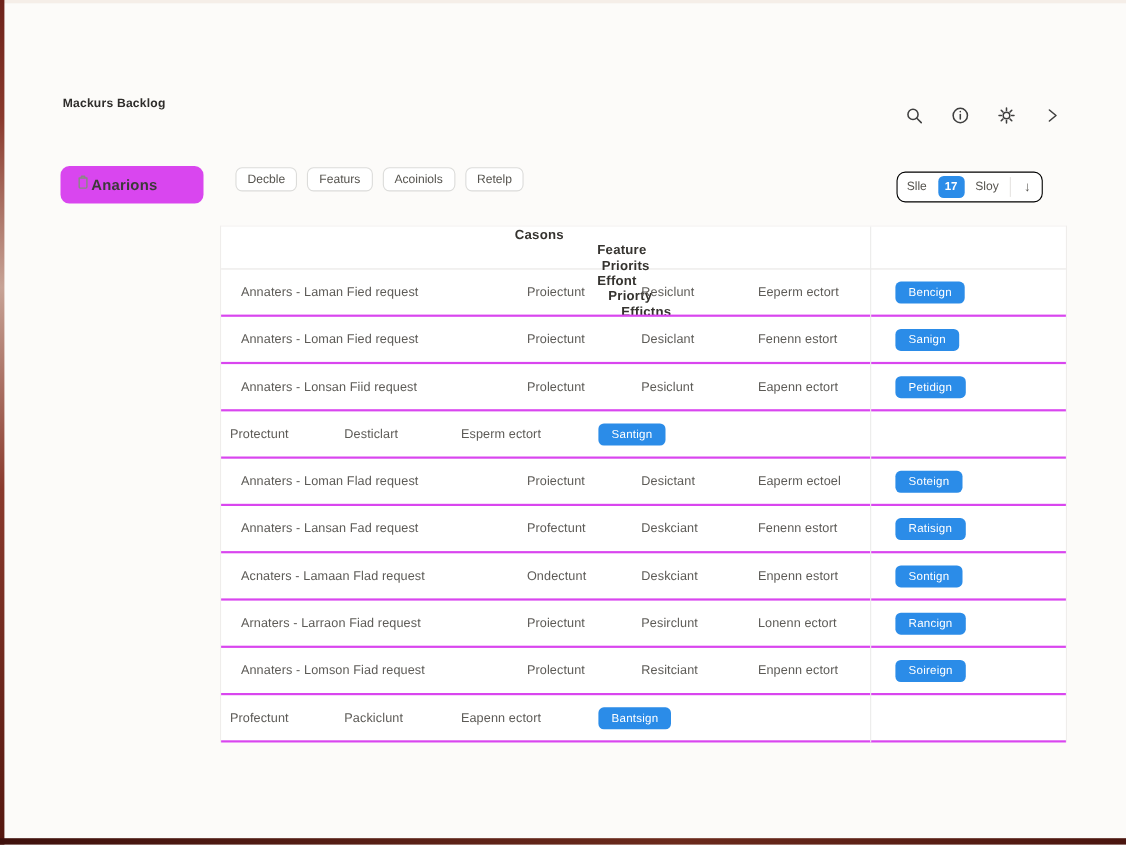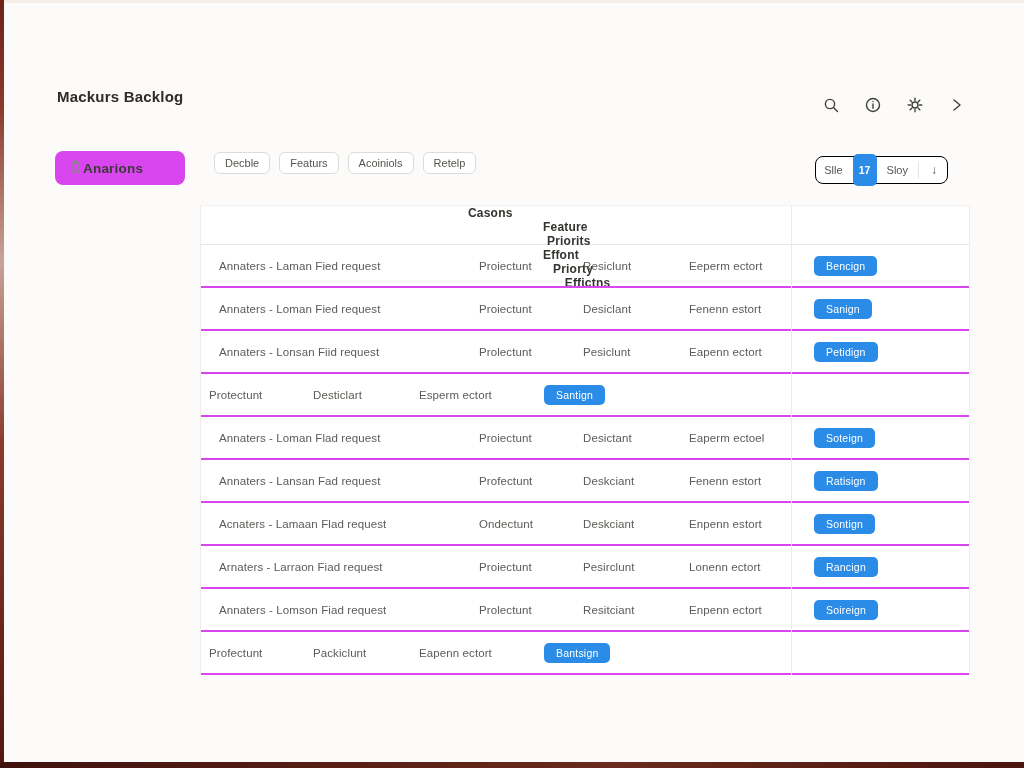--- a/index.html
+++ b/index.html
@@ -10,21 +10,21 @@
     -webkit-font-smoothing:antialiased;
   }
   
   .edge-left{position:absolute;left:0;top:0;width:4px;height:768px;
     background:linear-gradient(180deg,#6d221a 0%,#8a3a2d 14%,#c7a396 34%,#8a3a2d 58%,#54170f 100%);}
   .edge-bottom{position:absolute;left:0;bottom:0;width:1024px;height:6px;
     background:linear-gradient(90deg,#3f110d,#6b2a1c 60%,#4a150f);}
   .edge-top{position:absolute;left:0;top:0;width:1024px;height:3px;background:#efe4da;opacity:.55;}
 
   
-  .page-title{position:absolute;left:57px;top:88px;font-size:15px;font-weight:bold;
+  .page-title{position:absolute;left:57px;top:88px;font-size:11px;font-weight:bold;
     color:#2e2c2a;letter-spacing:.2px;}
   .topbar-icons{position:absolute;top:94px;right:56px;display:flex;gap:20px;align-items:center;}
   .icon-btn{width:22px;height:22px;display:flex;align-items:center;justify-content:center;
     background:none;border:none;padding:0;cursor:pointer;color:#3f3f3f;}
   .icon-btn svg{stroke:#3f3f3f;fill:none;stroke-width:1.4;stroke-linecap:round;stroke-linejoin:round;}
 
   
   .sidebar-item{position:absolute;left:55px;top:151px;width:130px;height:34px;
     background:#d946ef;border-radius:8px;display:flex;align-items:center;
     padding-left:13px;box-sizing:border-box;cursor:pointer;}
@@ -33,21 +33,21 @@
 
   
   .chips{position:absolute;left:214px;top:152px;display:flex;gap:9px;}
   .chip{height:22px;padding:0 10px;border:1px solid #dcdcda;border-radius:6px;background:#fff;
     font-size:11px;color:#56544f;display:flex;align-items:center;cursor:pointer;}
 
   
   .view-controls{position:absolute;top:156px;right:76px;height:28px;display:flex;align-items:center;
     gap:10px;border:1px solid #000000;border-radius:8px;background:#fff;padding:0 8px;box-sizing:border-box;}
   .vc-label{font-size:11px;color:#56544f;cursor:pointer;}
-  .vc-badge{min-width:24px;height:32px;border:none;border-radius:5px;color:#fff;
+  .vc-badge{min-width:24px;height:20px;border:none;border-radius:5px;color:#fff;
     font-size:10.5px;font-weight:bold;display:flex;align-items:center;justify-content:center;
     cursor:pointer;padding:0 5px;}
   .vc-divider{width:1px;height:18px;background:#e6e4e1;}
   .vc-sort{font-size:12px;color:#56544f;background:none;border:none;padding:0 2px;cursor:pointer;}
 
   
   .table{position:absolute;left:200px;top:205px;width:770px;background:#fff;
     border-left:1px solid #efedeb;border-right:1px solid #efedeb;border-top:1px solid #f4f2f0;
     box-sizing:border-box;}
   .thead{display:flex;align-items:center;height:38px;border-bottom:1px solid #e8e6e4;flex-direction:column;}

